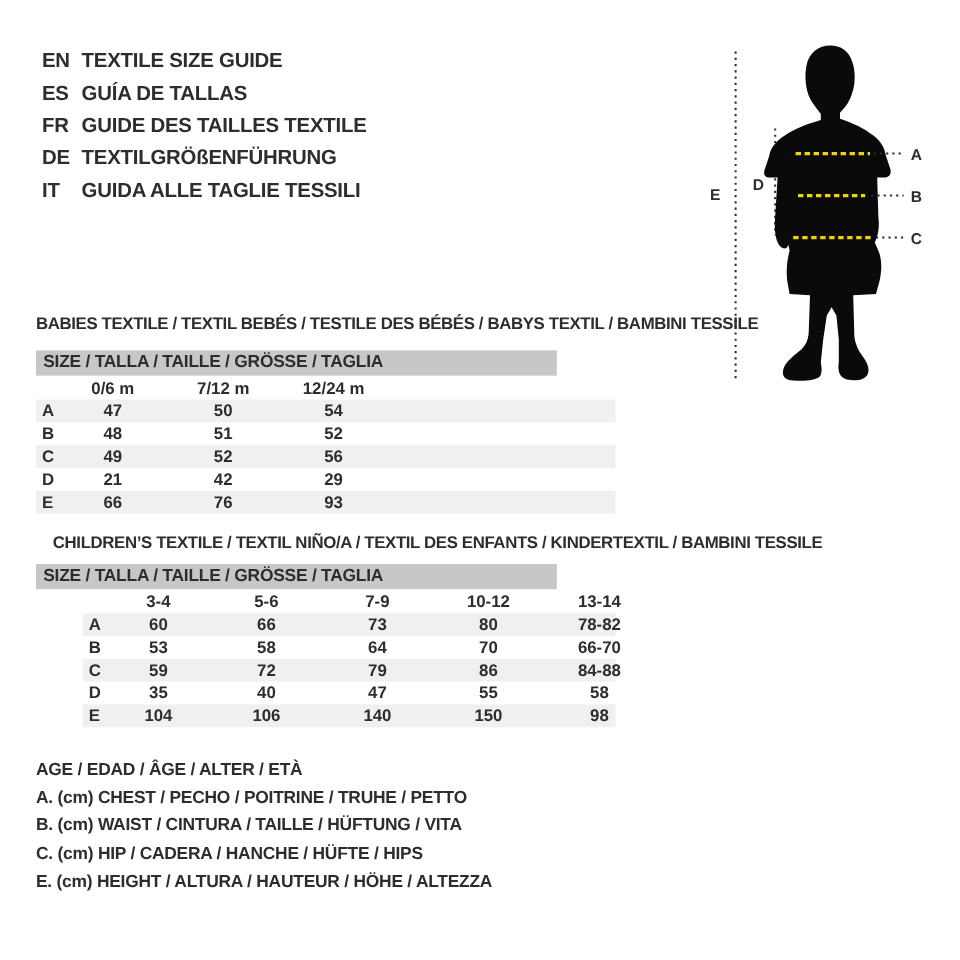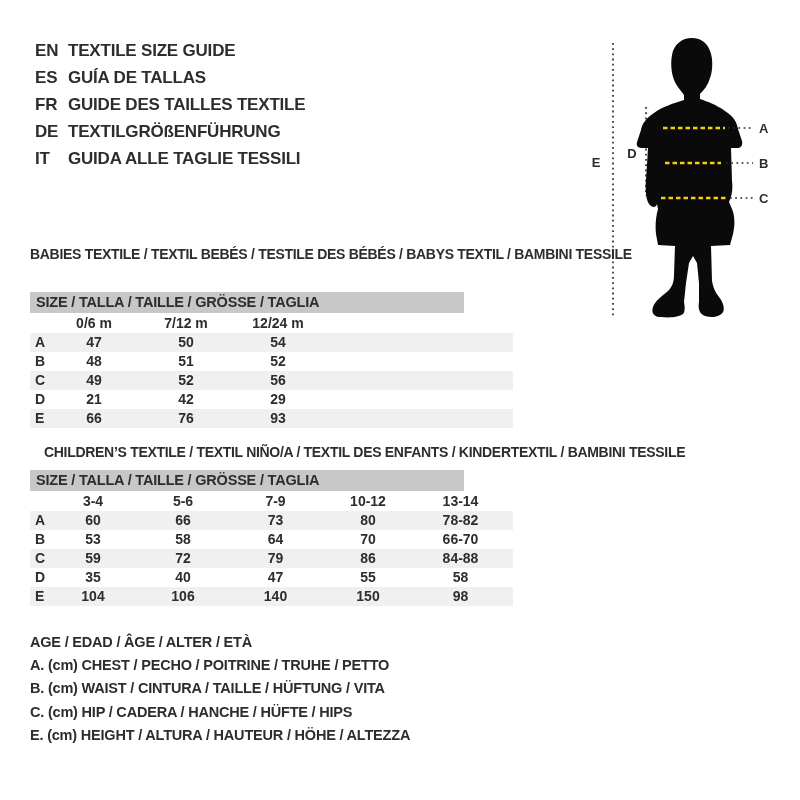--- a/index.html
+++ b/index.html
@@ -11,39 +11,39 @@
 
   
   #lang-header{left:35px;top:37px;font-size:17px;letter-spacing:-0.2px;}
   .lang-row{display:grid;grid-template-columns:33px auto;height:27px;line-height:27px;white-space:nowrap;}
 
   
   #figure-svg{left:585px;top:25px;}
 
   
   .section-title{font-size:14px;letter-spacing:-0.3px;white-space:nowrap;}
-  #babies-title{left:30px;top:246px;}
+  #babies-title{left:30px;top:261px;}
   #children-title{left:44px;top:444px;}
 
   
   .size-bar{
     left:30px;width:434px;height:21px;line-height:21px;background:#c7c7c7;
     box-sizing:border-box;padding-left:6px;font-size:14.5px;letter-spacing:-0.2px;white-space:nowrap;
   }
   #babies-bar{top:292px;}
   #children-bar{top:470px;}
 
   
   .sizes-table{left:30px;width:483px;font-size:14px;}
   #babies-table{top:313px;}
   #children-table{top:491px;}
   .hdr-row{display:grid;height:20px;line-height:20px;}
   .t-row{display:grid;height:19px;line-height:19px;}
   .babies-grid{grid-template-columns:18px 92px 92px 92px 1fr;}
-  .children-grid{grid-template-columns:18px 90px 90px 95px 90px 95px 1fr;}
+  .children-grid{grid-template-columns:18px 90px 90px 95px 90px 95px 1fr;margin-left:39px;}
   .cell-c{text-align:center;}
   .cell-l{padding-left:5px;}
   .stripe{background:#f0f0f0;}
 
   
   #legend{left:30px;top:631px;font-size:14.5px;line-height:23.2px;letter-spacing:-0.2px;white-space:nowrap;}
 
   svg text{font-family:"Liberation Sans",sans-serif;font-weight:bold;fill:#2d2d2d;}
 </style>
 </head>

